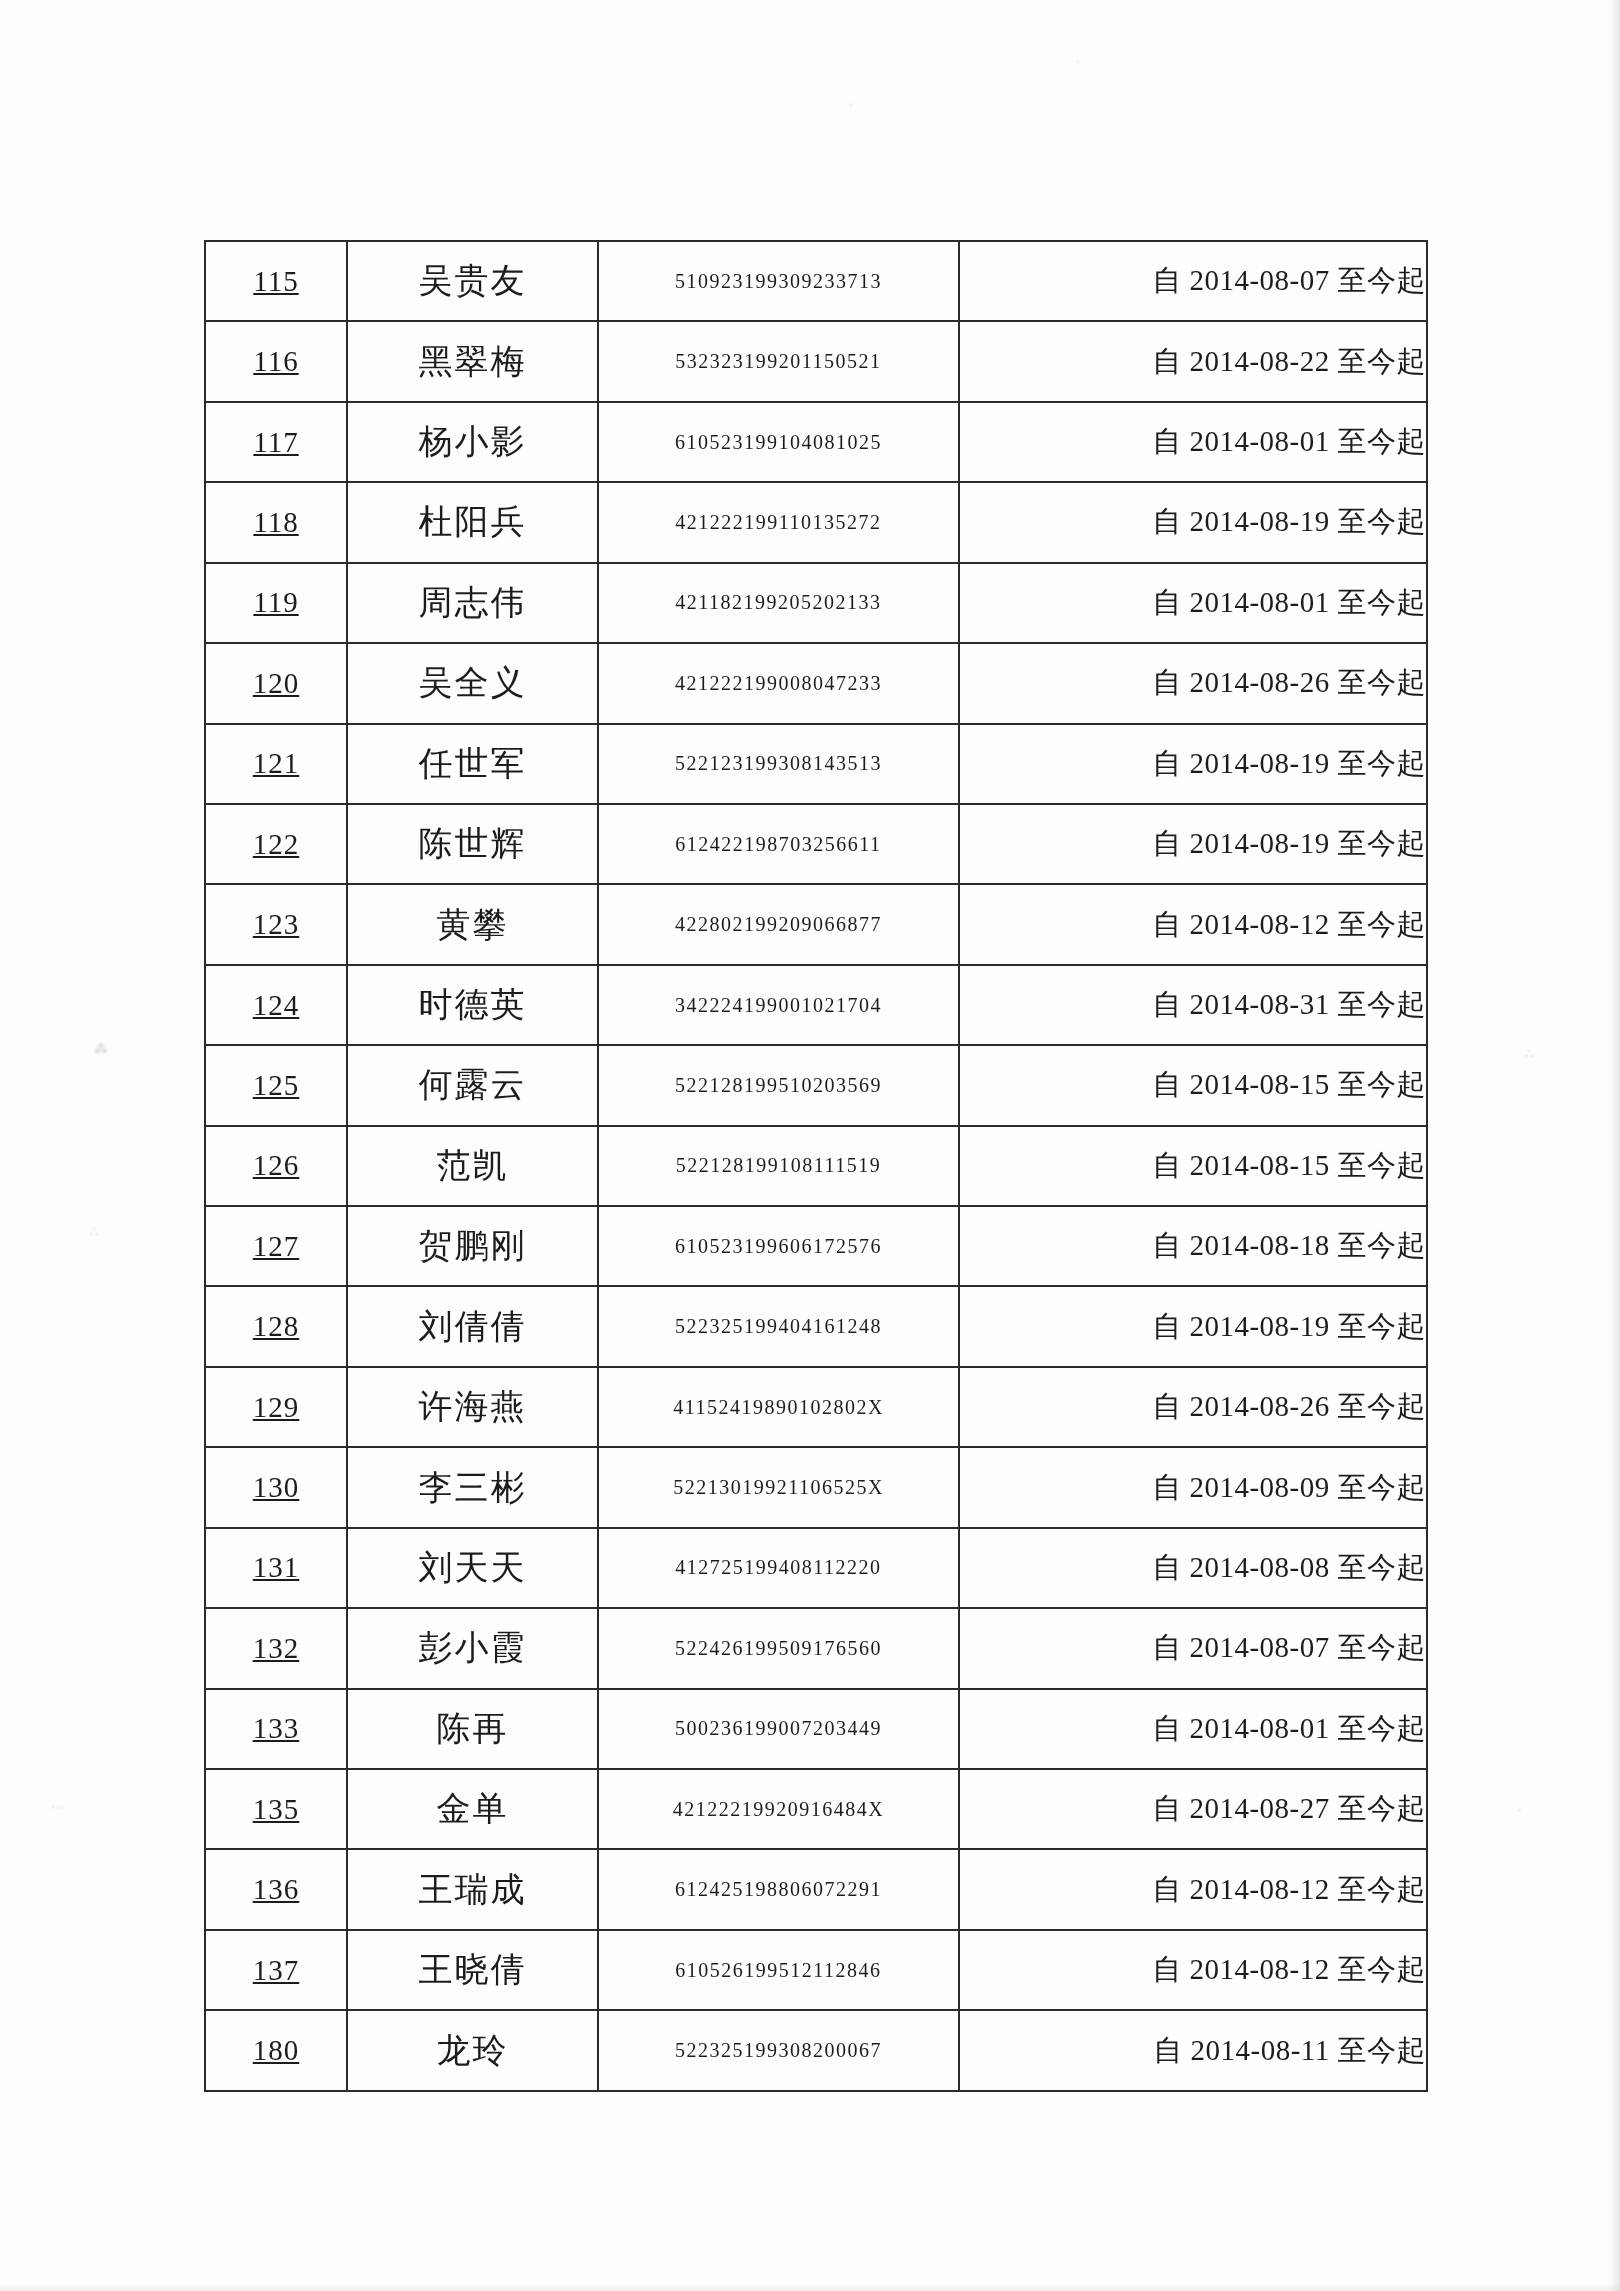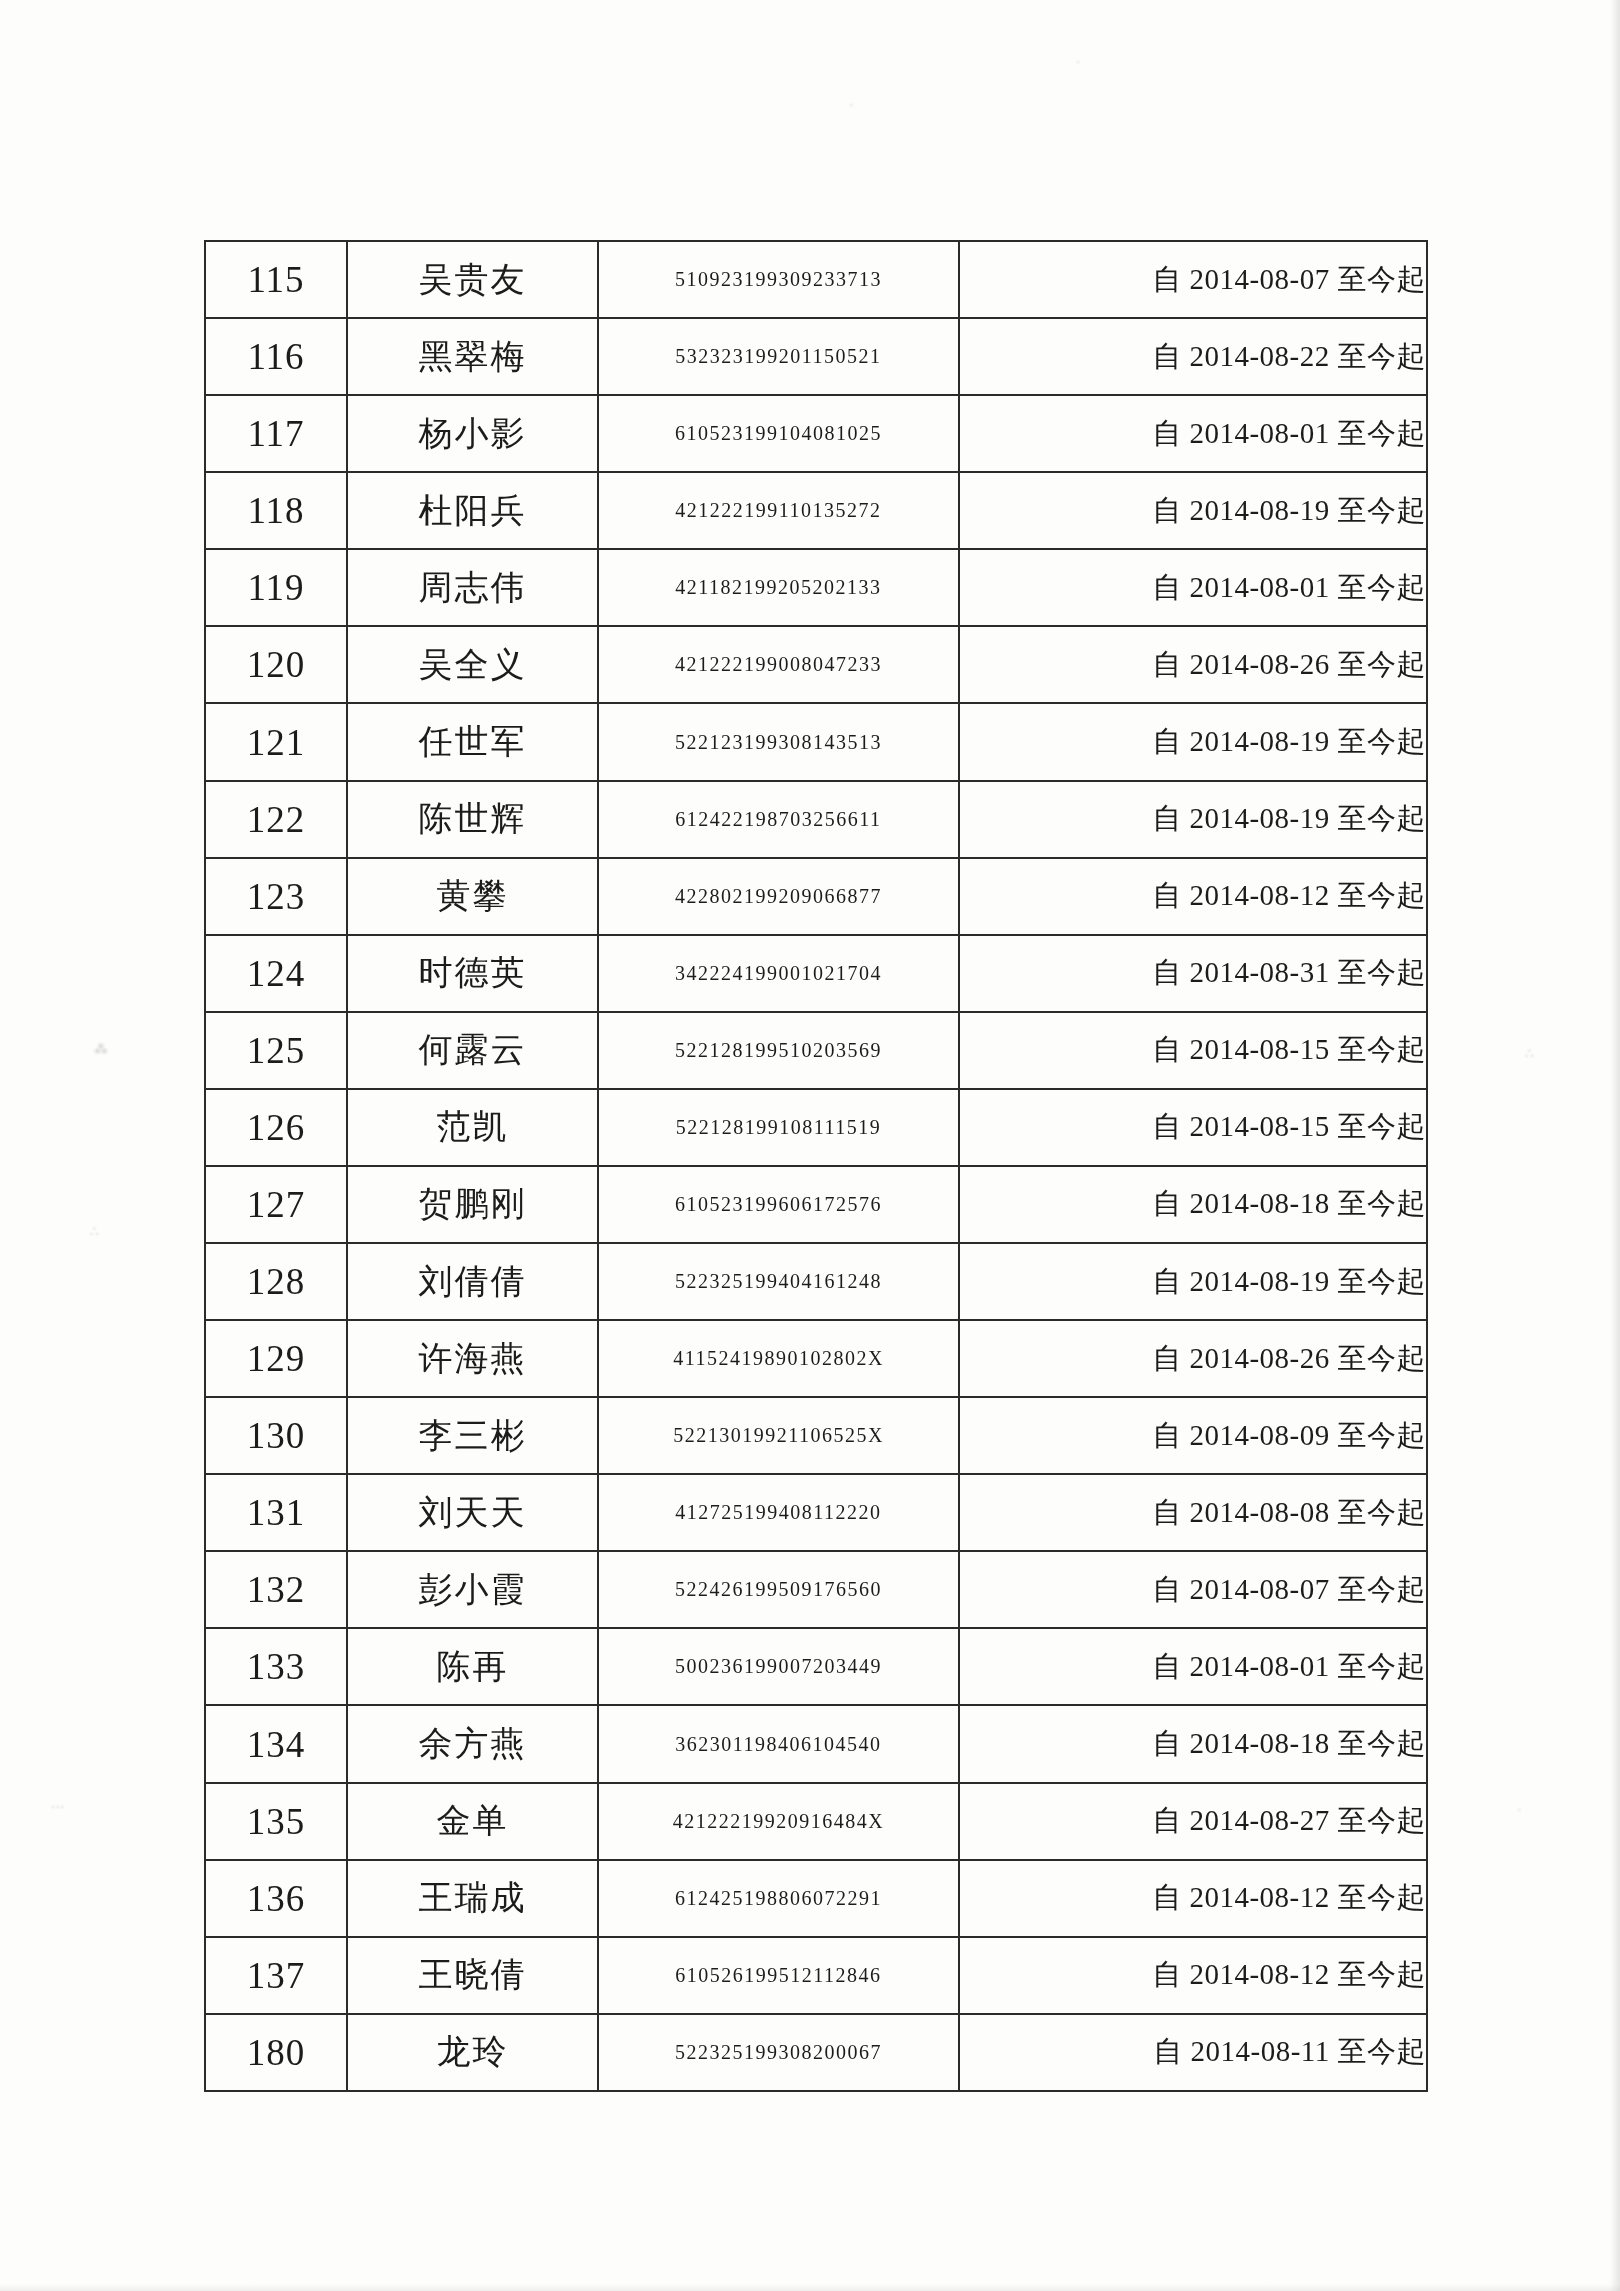--- a/index.html
+++ b/index.html
@@ -50,22 +50,23 @@
     text-align: center;
     vertical-align: middle;
     padding: 0;
     white-space: nowrap;
     overflow: hidden;
   }
   .roster-table tr {
     height: 77px;
   }
   td.cell-index {
-    font-size: 37px;
+    font-size: 29px;
     letter-spacing: 1px;
+    text-decoration: underline;
   }
   td.cell-name {
     font-size: 34px;
     letter-spacing: 2px;
   }
   td.cell-id {
     font-size: 20px;
     letter-spacing: 1.5px;
   }
   td.cell-period {
@@ -221,26 +222,20 @@
     <td class="cell-period">自 2014-08-07 至今起</td>
   </tr>
 
   <tr>
     <td class="cell-index">133</td>
     <td class="cell-name">陈再</td>
     <td class="cell-id">500236199007203449</td>
     <td class="cell-period">自 2014-08-01 至今起</td>
   </tr>
 
-  <tr>
-    <td class="cell-index">134</td>
-    <td class="cell-name">余方燕</td>
-    <td class="cell-id">362301198406104540</td>
-    <td class="cell-period">自 2014-08-18 至今起</td>
-  </tr>
 
   <tr>
     <td class="cell-index">135</td>
     <td class="cell-name">金单</td>
     <td class="cell-id">42122219920916484X</td>
     <td class="cell-period">自 2014-08-27 至今起</td>
   </tr>
 
   <tr>
     <td class="cell-index">136</td>

